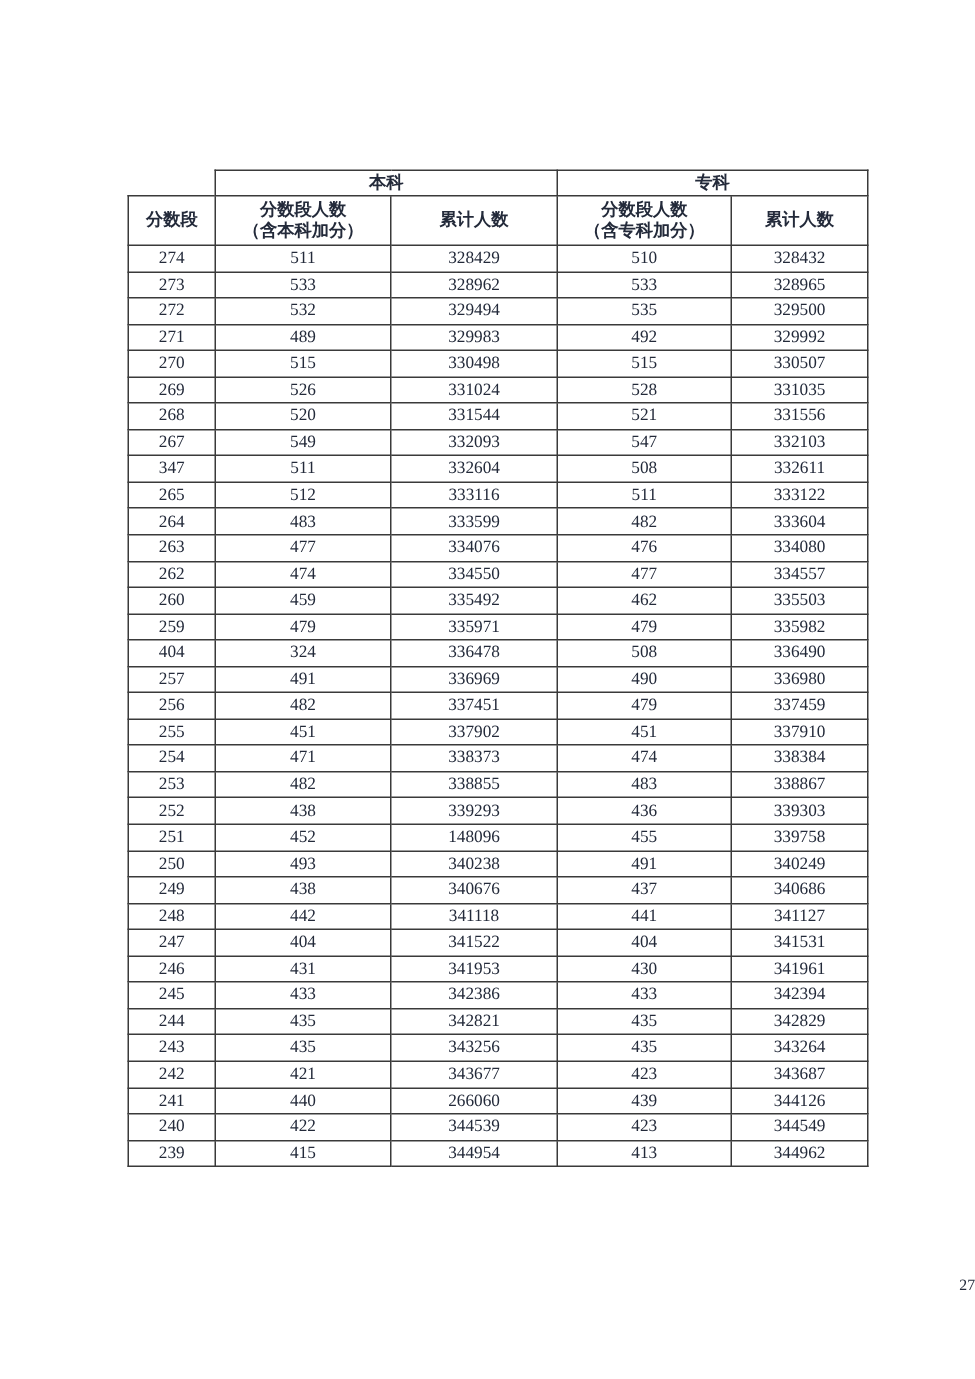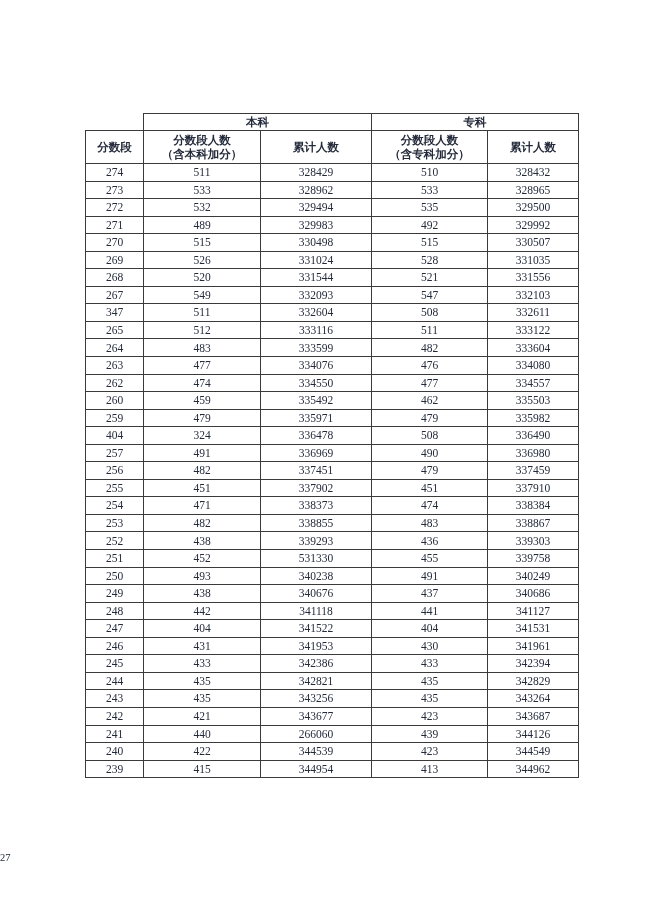--- a/index.html
+++ b/index.html
@@ -39,21 +39,21 @@
     border: none;
   }
   .score-table .group-row th { height: 17px; }
   .score-table .sub-row th { height: 33px; }
   .score-table tbody td { height: 17.55px; }
   .hdr-line { display: block; }
   .page-number {
     position: absolute;
     left: 0; right: 0;
     bottom: 56px;
-    text-align: left;
+    text-align: right;
     font-size: 10.5px;
     color: #232a3a;
   }
 </style>
 </head>
 <body>
 
 <div class="page">
 
   <table class="score-table">
@@ -235,21 +235,21 @@
         <tr>
           <td>252</td>
           <td>438</td>
           <td>339293</td>
           <td>436</td>
           <td>339303</td>
         </tr>
         <tr>
           <td>251</td>
           <td>452</td>
-          <td>531330</td>
+          <td>148096</td>
           <td>455</td>
           <td>339758</td>
         </tr>
         <tr>
           <td>250</td>
           <td>493</td>
           <td>340238</td>
           <td>491</td>
           <td>340249</td>
         </tr>

